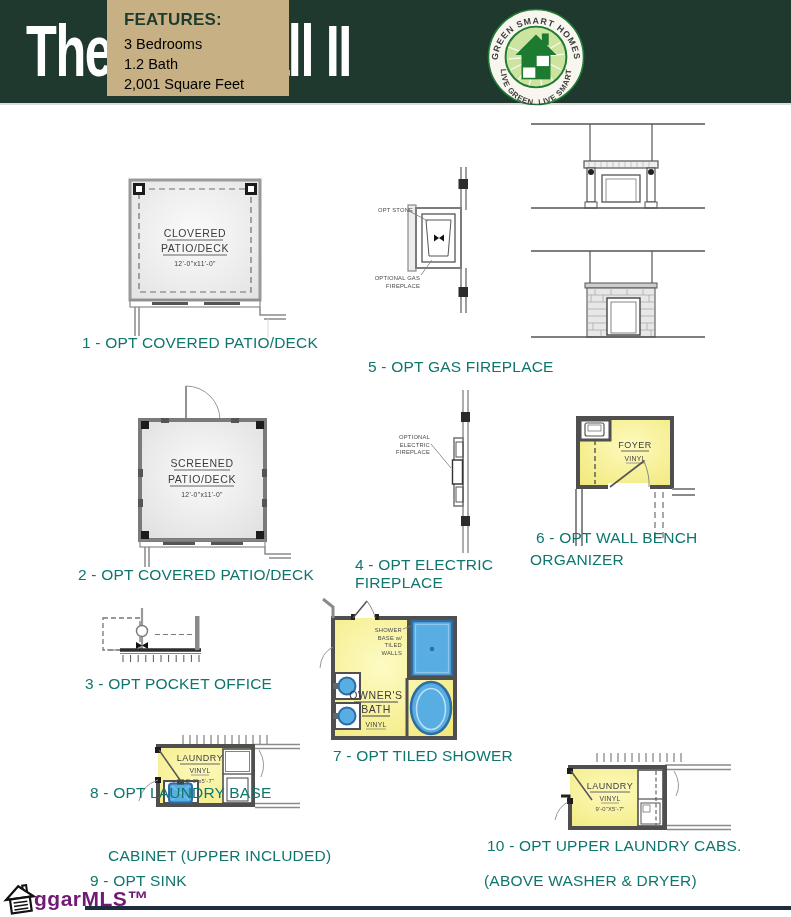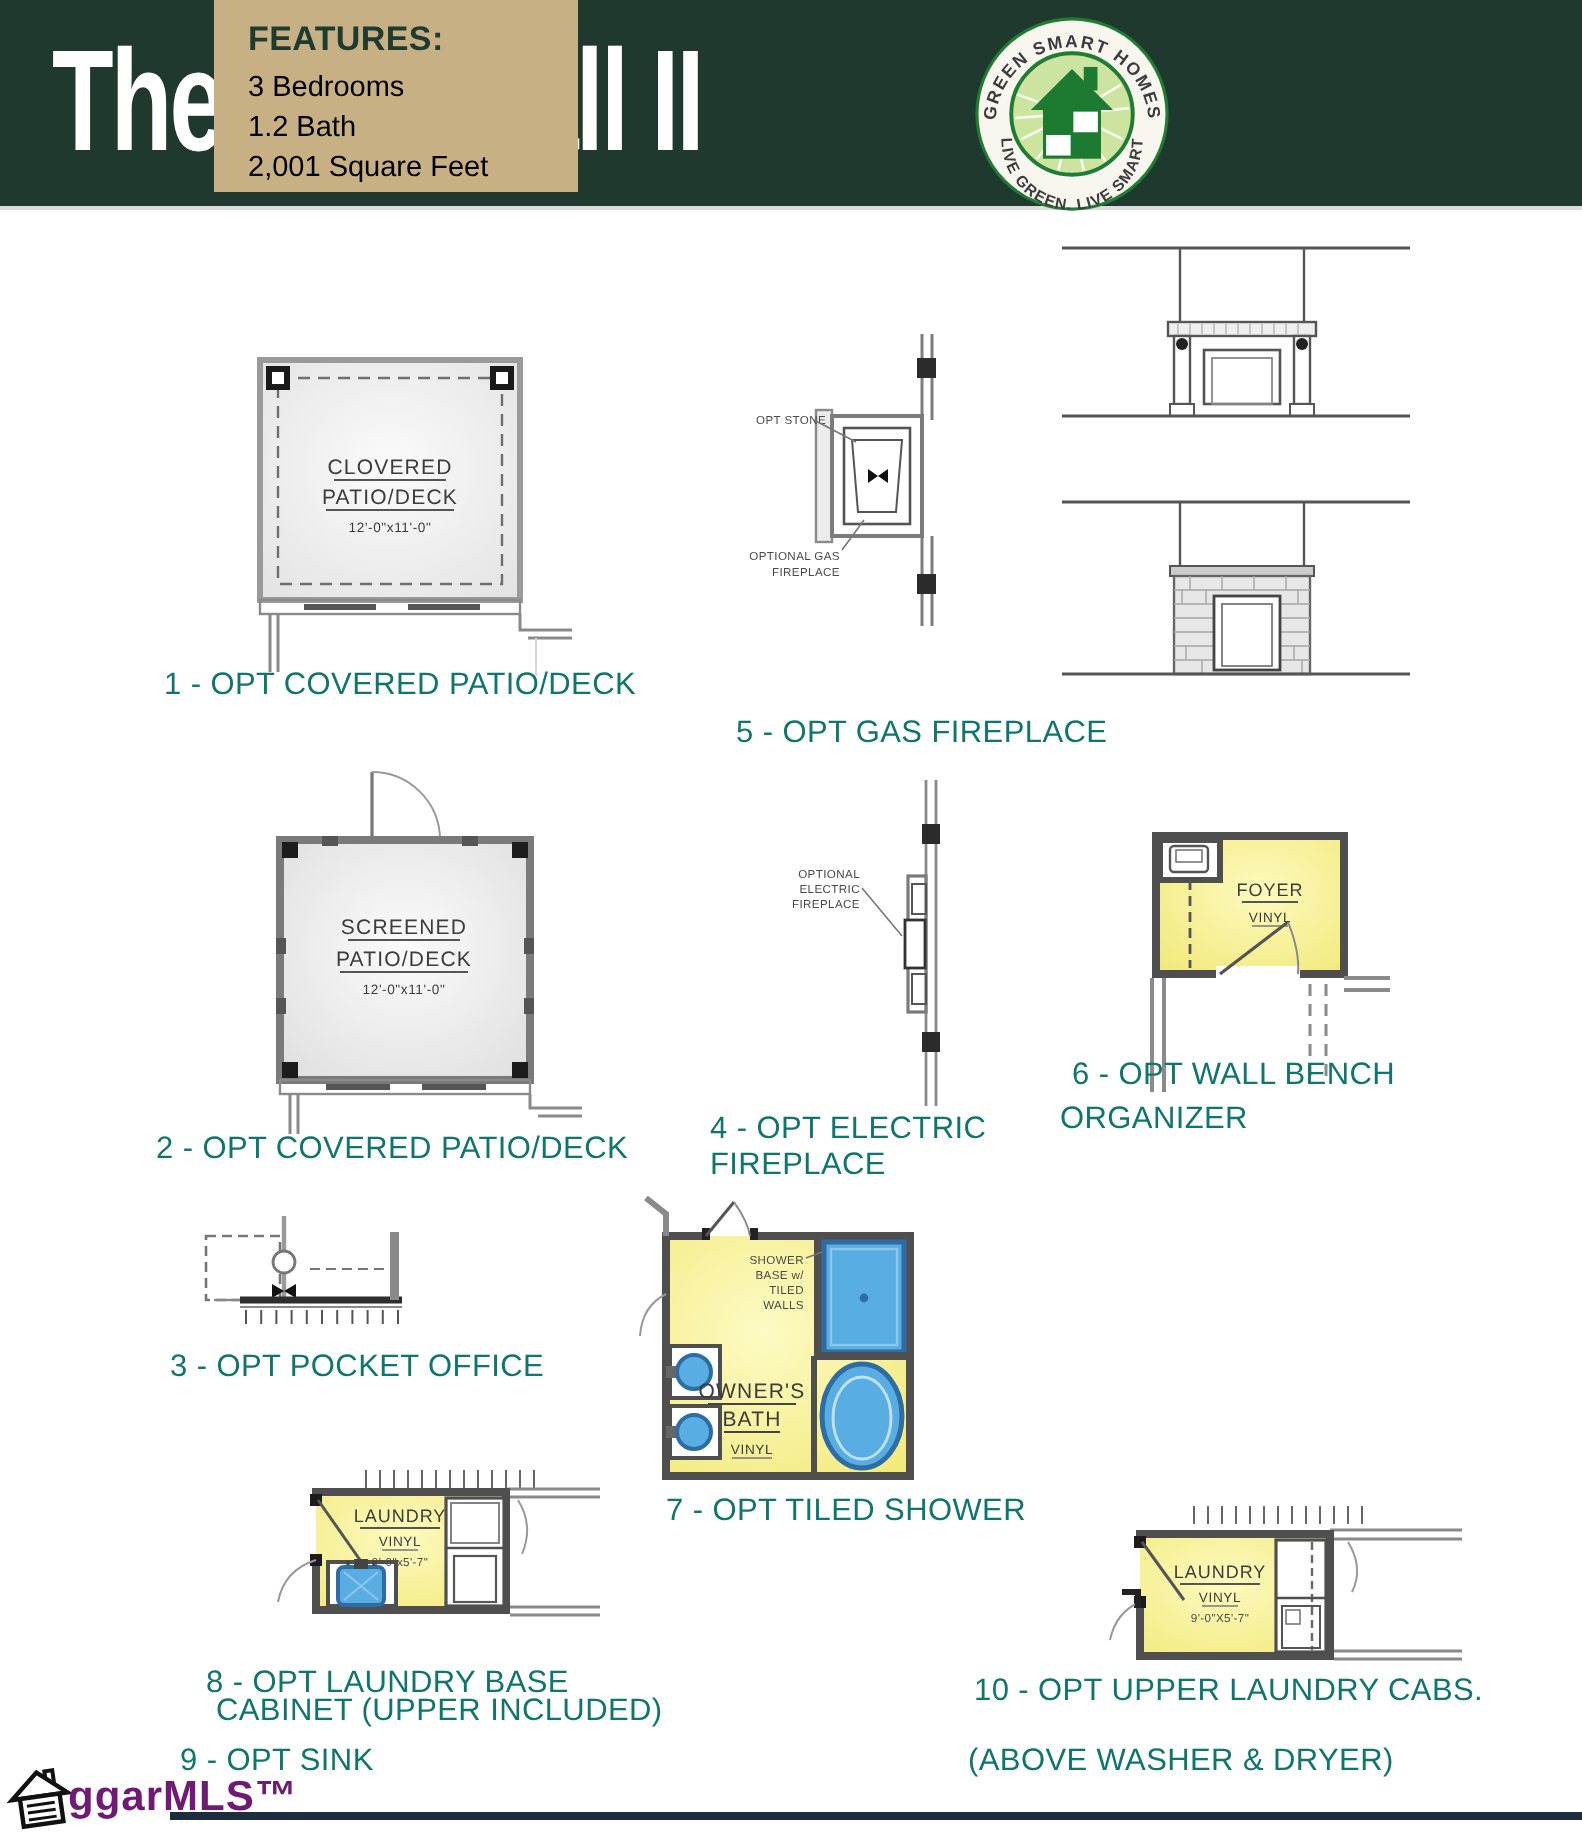--- a/index.html
+++ b/index.html
@@ -356,21 +356,21 @@
   </g>
   <text x="72" y="38" class="rlabel-s" text-anchor="middle">LAUNDRY</text>
   <line x1="52" y1="41" x2="92" y2="41" stroke="#555" stroke-width="0.9"></line>
   <text x="72" y="50" class="rdims" text-anchor="middle">VINYL</text>
   <line x1="63" y1="52" x2="81" y2="52" stroke="#777" stroke-width="0.7"></line>
   <text x="72" y="60" class="tiny" text-anchor="middle">9'-0"x5'-7"</text>
   <path d="M131,27 Q139,40 133,54" fill="none" stroke="#999" stroke-width="1"></path>
   <line x1="127" y1="80.5" x2="172" y2="80.5" stroke="#8a8a8a" stroke-width="1.5"></line>
   <line x1="127" y1="84.5" x2="172" y2="84.5" stroke="#8a8a8a" stroke-width="1.5"></line>
 </svg>
-<div class="abs caption" style="left:90px;top:833px;margin-left:13px;">8 - OPT LAUNDRY BASE</div>
+<div class="abs caption" style="left:90px;top:784px;">8 - OPT LAUNDRY BASE</div>
 <div class="abs caption" style="left:108px;top:847px;">CABINET (UPPER INCLUDED)</div>
 <div class="abs caption" style="left:90px;top:872px;">9 - OPT SINK</div>
 
 <svg class="abs" style="left:553px;top:738px;" width="182" height="108" viewBox="0 0 182 108">
   <defs>
       <radialGradient id="g10" cx="45%" cy="40%" r="85%">
     <stop offset="0%" stop-color="#fdfabe"></stop>
         <stop offset="100%" stop-color="#f1e878"></stop>
       </radialGradient>
     </defs>

